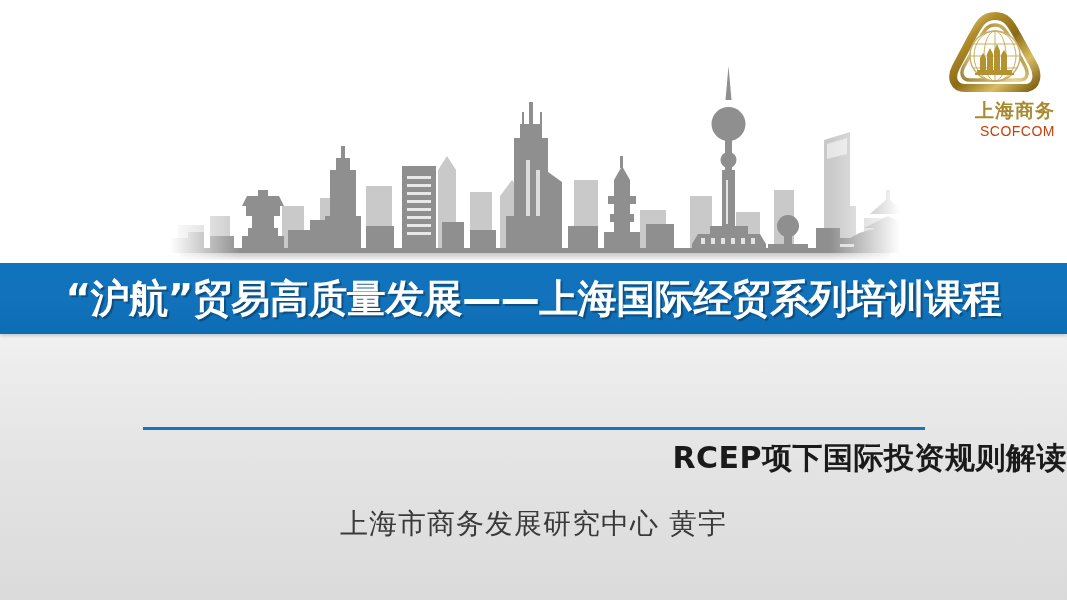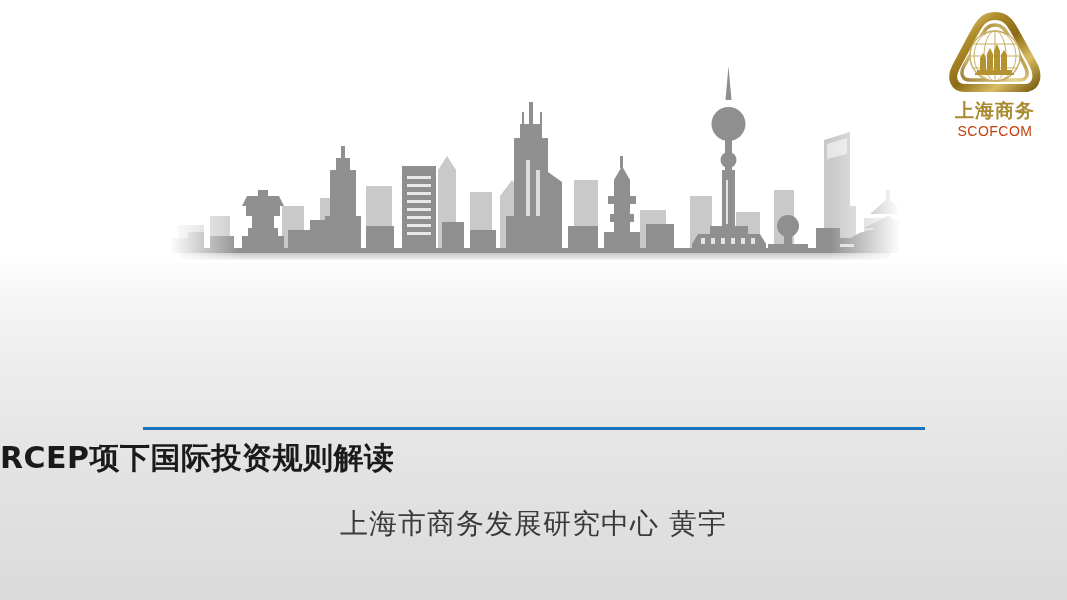--- a/index.html
+++ b/index.html
@@ -49,21 +49,21 @@
     height: 240px;
   }
 
   
   .logo {
     position: absolute;
     right: 12px;
     top: 8px;
     width: 120px;
     height: 132px;
-    text-align: center;
+    text-align: right;
   }
   .logo-mark {
     width: 100px;
     height: 92px;
     margin: 0 auto;
   }
   .logo-cn {
     font-size: 19px;
     font-weight: bold;
     letter-spacing: 1px;
@@ -129,21 +129,21 @@
     width: 782px;
     height: 3px;
     background: #1c74bd;
   }
 
   .topic-line {
     position: absolute;
     left: 0;
     top: 438px;
     width: 1067px;
-    text-align: left;
+    text-align: right;
     font-size: 30px;
     font-weight: bold;
     color: #1a1a1a;
     letter-spacing: 0.5px;
     white-space: nowrap;
     font-family: "DejaVu Sans", "Liberation Sans", sans-serif;
   }
 
   .presenter-line {
     position: absolute;
@@ -368,20 +368,23 @@
             <rect x="32" y="62" width="35" height="3"></rect>
             <rect x="30" y="65" width="39" height="2"></rect>
           </g>
         </svg>
       </div>
       <div class="logo-cn">上海商务</div>
       <div class="logo-en">SCOFCOM</div>
     </div>
   </div>
 
+  <div class="banner">
+    <div class="banner-text">“沪航”贸易高质量发展——上海国际经贸系列培训课程</div>
+  </div>
 
 
   <div class="divider"></div>
 
   <div class="topic-line">RCEP项下国际投资规则解读</div>
 
   <div class="presenter-line">上海市商务发展研究中心  黄宇</div>
 
 </div>
 

